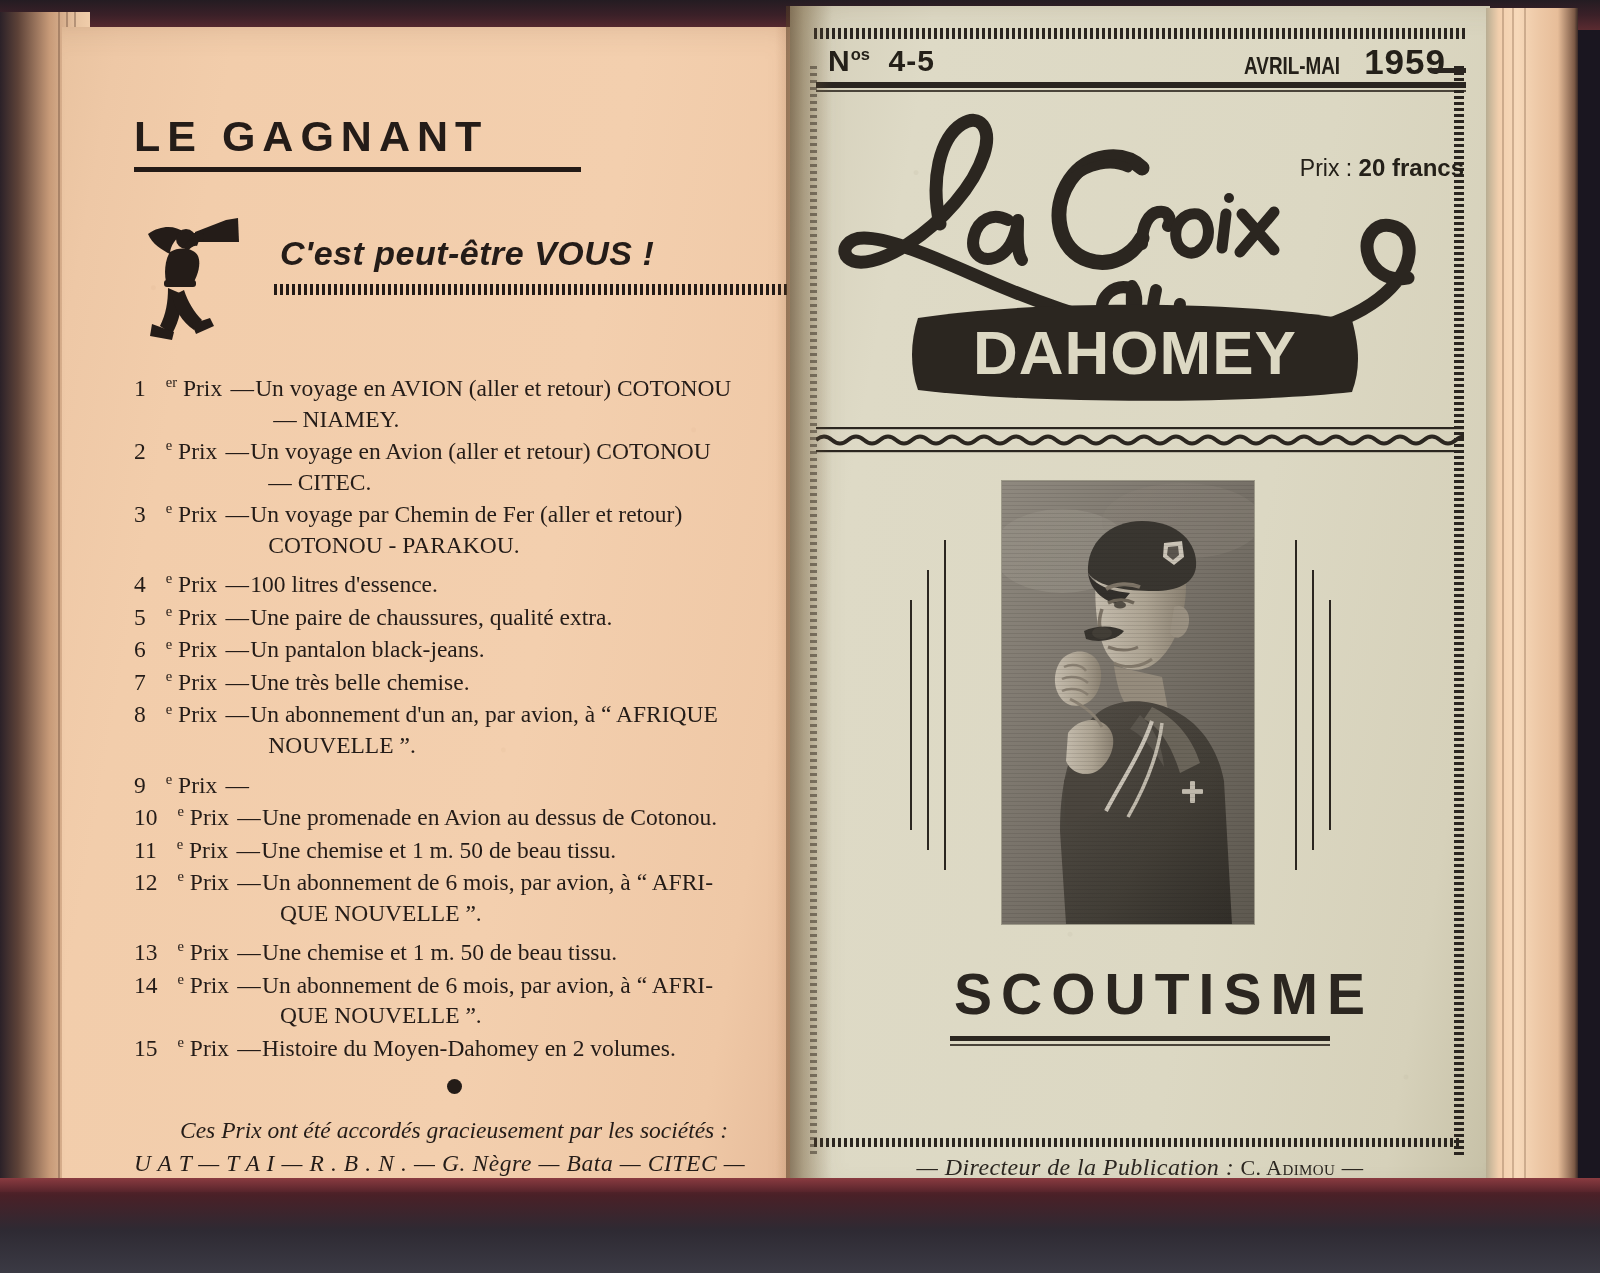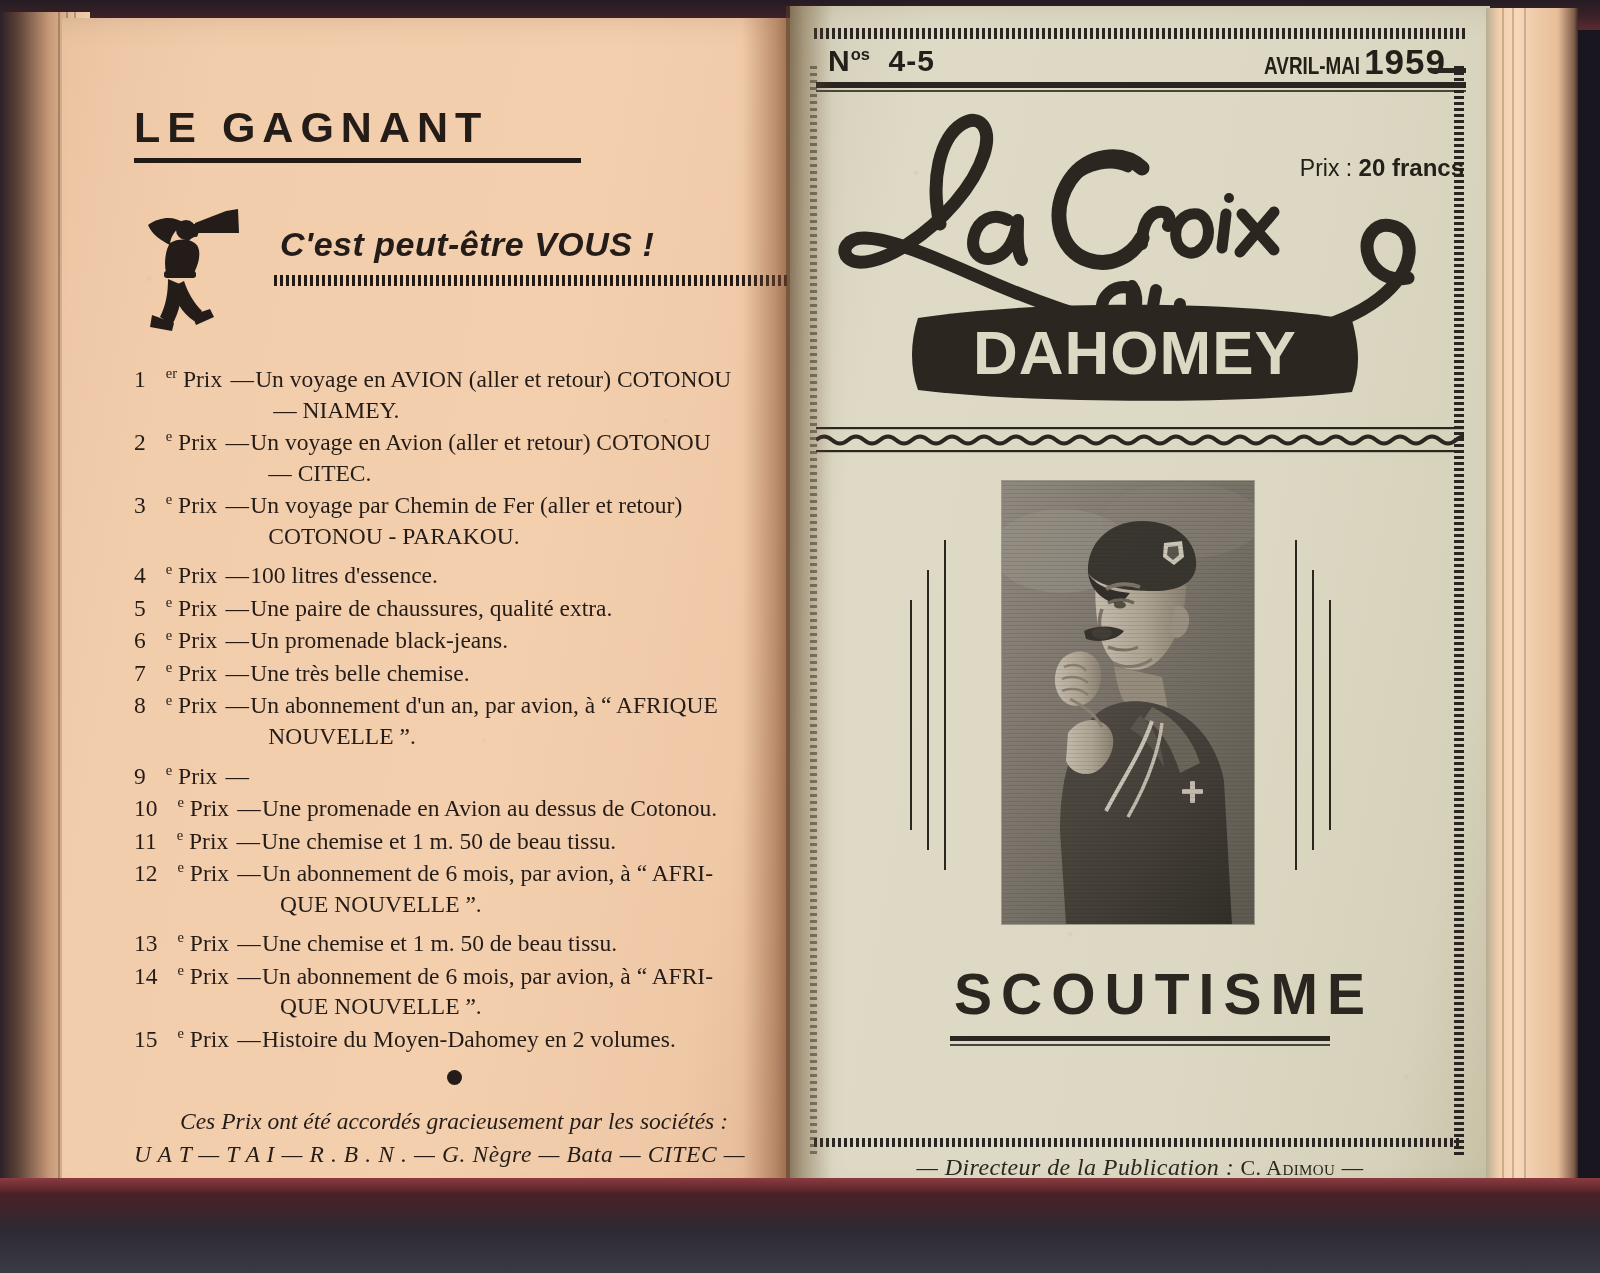--- a/index.html
+++ b/index.html
@@ -32,23 +32,24 @@
   .spine-left {
     position: absolute; left: 0; top: 12px; width: 90px; height: 1200px;
     background: linear-gradient(90deg, #2b2128 0%, #5d4238 20%, #c79a78 55%, #e8c4a2 85%, #f0cdaa 100%);
   }
   .spine-left .ridge {
     position:absolute; top:0; height:100%; width:2px; background: rgba(90,60,45,.35);
   }
 
   
   .page-left {
-    position: absolute; left: 62px; top: 18px; width: 728px; height: 1185px;
+    position: absolute; left: 62px; top: 27px; width: 728px; height: 1185px;
     background: linear-gradient(100deg, #e9c3a0 0%, #eec8a6 6%, #f2cdab 18%, #f3cfae 60%, #efc8a6 86%, #e2b695 100%);
     box-shadow: inset -26px 0 38px -14px rgba(120,76,48,.42);
+    padding-left: 33px;
   }
   .page-left .paper-grain {
     position:absolute; inset:0; opacity:.30; pointer-events:none;
     background-image:
       radial-gradient(circle at 12% 22%, rgba(160,110,70,.16) 0 2px, transparent 3px),
       radial-gradient(circle at 58% 61%, rgba(160,110,70,.13) 0 2px, transparent 3px),
       radial-gradient(circle at 83% 34%, rgba(150,100,60,.12) 0 2px, transparent 3px),
       radial-gradient(circle at 33% 87%, rgba(150,100,60,.12) 0 2px, transparent 3px);
   }
   .gutter-shade-left {
@@ -157,21 +158,21 @@
     position:absolute; left:24px; top:22px; width:652px; height:11px;
     background-image: repeating-linear-gradient(90deg,#2a2520 0 3px, transparent 3px 6px);
   }
   .hdr-issue {
     position:absolute; left:38px; top:38px;
     font-family:"Liberation Sans", sans-serif; font-weight:700;
     font-size:30px; letter-spacing:1px; color:#242019;
   }
   .hdr-issue sup { font-size:.55em; vertical-align:super; letter-spacing:0; }
   .hdr-date {
-    position:absolute; right:44px; top:36px; display:flex; align-items:baseline; gap:4px;
+    position:absolute; right:44px; top:36px; display:flex; align-items:baseline; gap:24px;
     font-family:"Liberation Sans", sans-serif; color:#242019;
   }
   .hdr-date .mo { font-size:23px; font-weight:700; letter-spacing:0px; transform:scaleX(.82); transform-origin:right bottom;}
   .hdr-date .yr { font-size:35px; font-weight:700; letter-spacing:1px; }
   .hdr-rule {
     position:absolute; left:26px; top:76px; width:650px; height:6px; background:#2a2520;
   }
   .hdr-rule2 {
     position:absolute; left:26px; top:84px; width:650px; height:1.5px; background:#4a443a;
   }
@@ -307,21 +308,21 @@
             <span class="desc">100 litres d'essence.</span>
           </li>
           <li>
             <span class="rank">5<sup>e</sup> Prix</span>
             <span class="dash">—</span>
             <span class="desc">Une paire de chaussures, qualité extra.</span>
           </li>
           <li>
             <span class="rank">6<sup>e</sup> Prix</span>
             <span class="dash">—</span>
-            <span class="desc">Un promenade black-jeans.</span>
+            <span class="desc">Un pantalon black-jeans.</span>
           </li>
           <li>
             <span class="rank">7<sup>e</sup> Prix</span>
             <span class="dash">—</span>
             <span class="desc">Une très belle chemise.</span>
           </li>
           <li>
             <span class="rank">8<sup>e</sup> Prix</span>
             <span class="dash">—</span>
             <span class="desc">Un abonnement d'un an, par avion, à “ AFRIQUE<span class="cont">NOUVELLE ”.</span></span>

